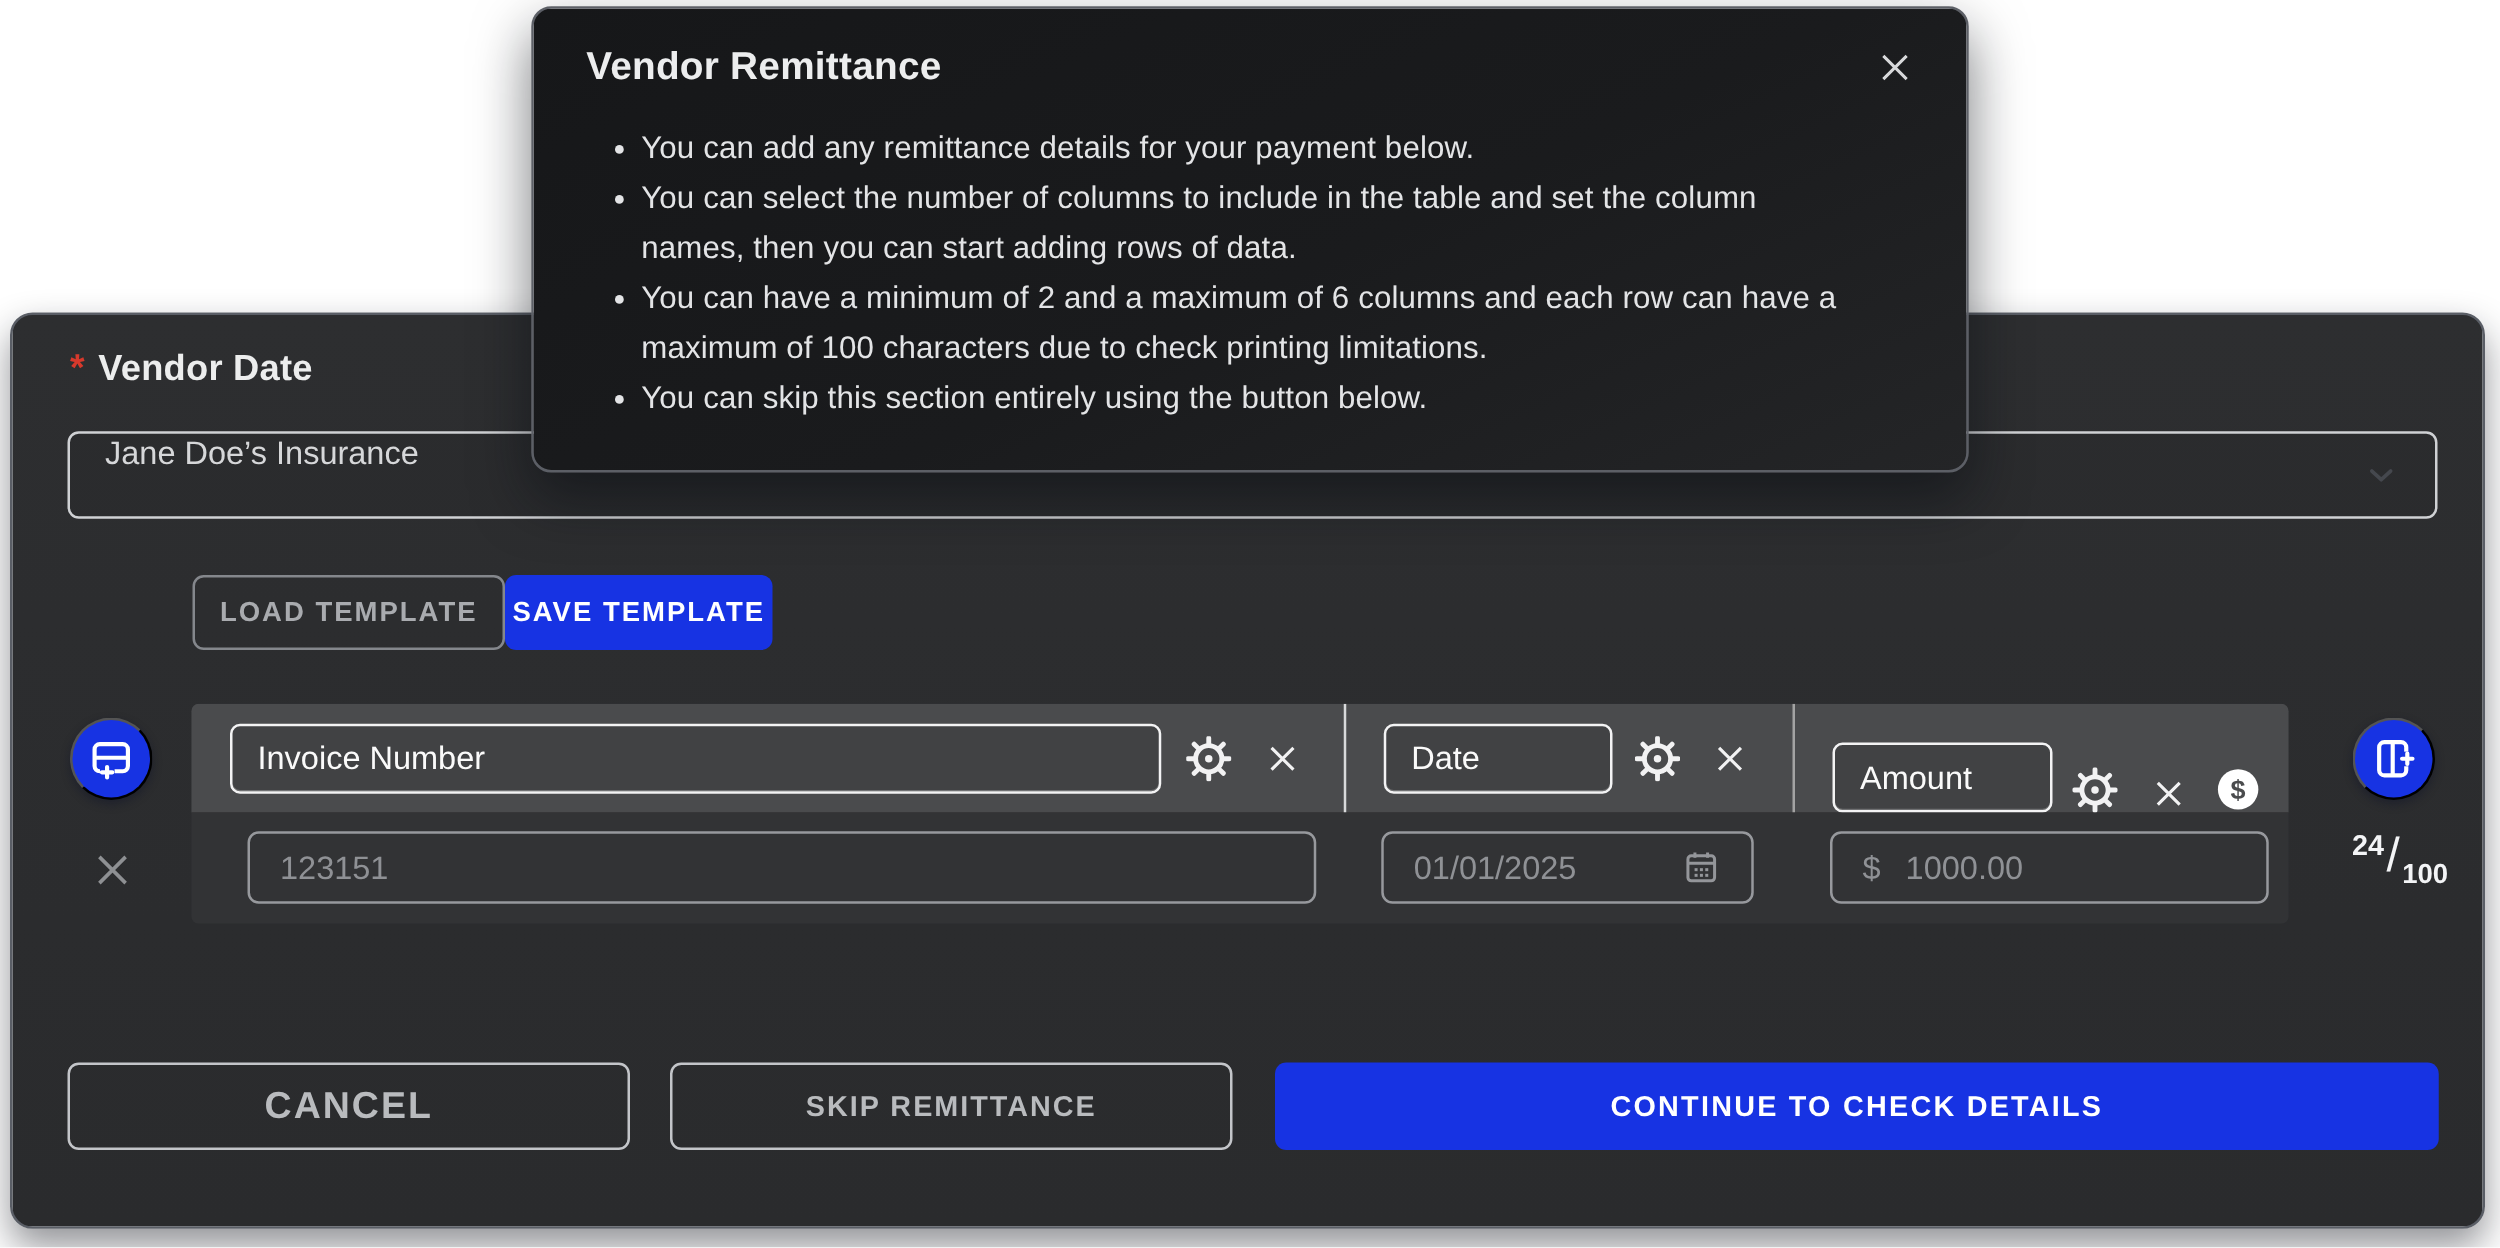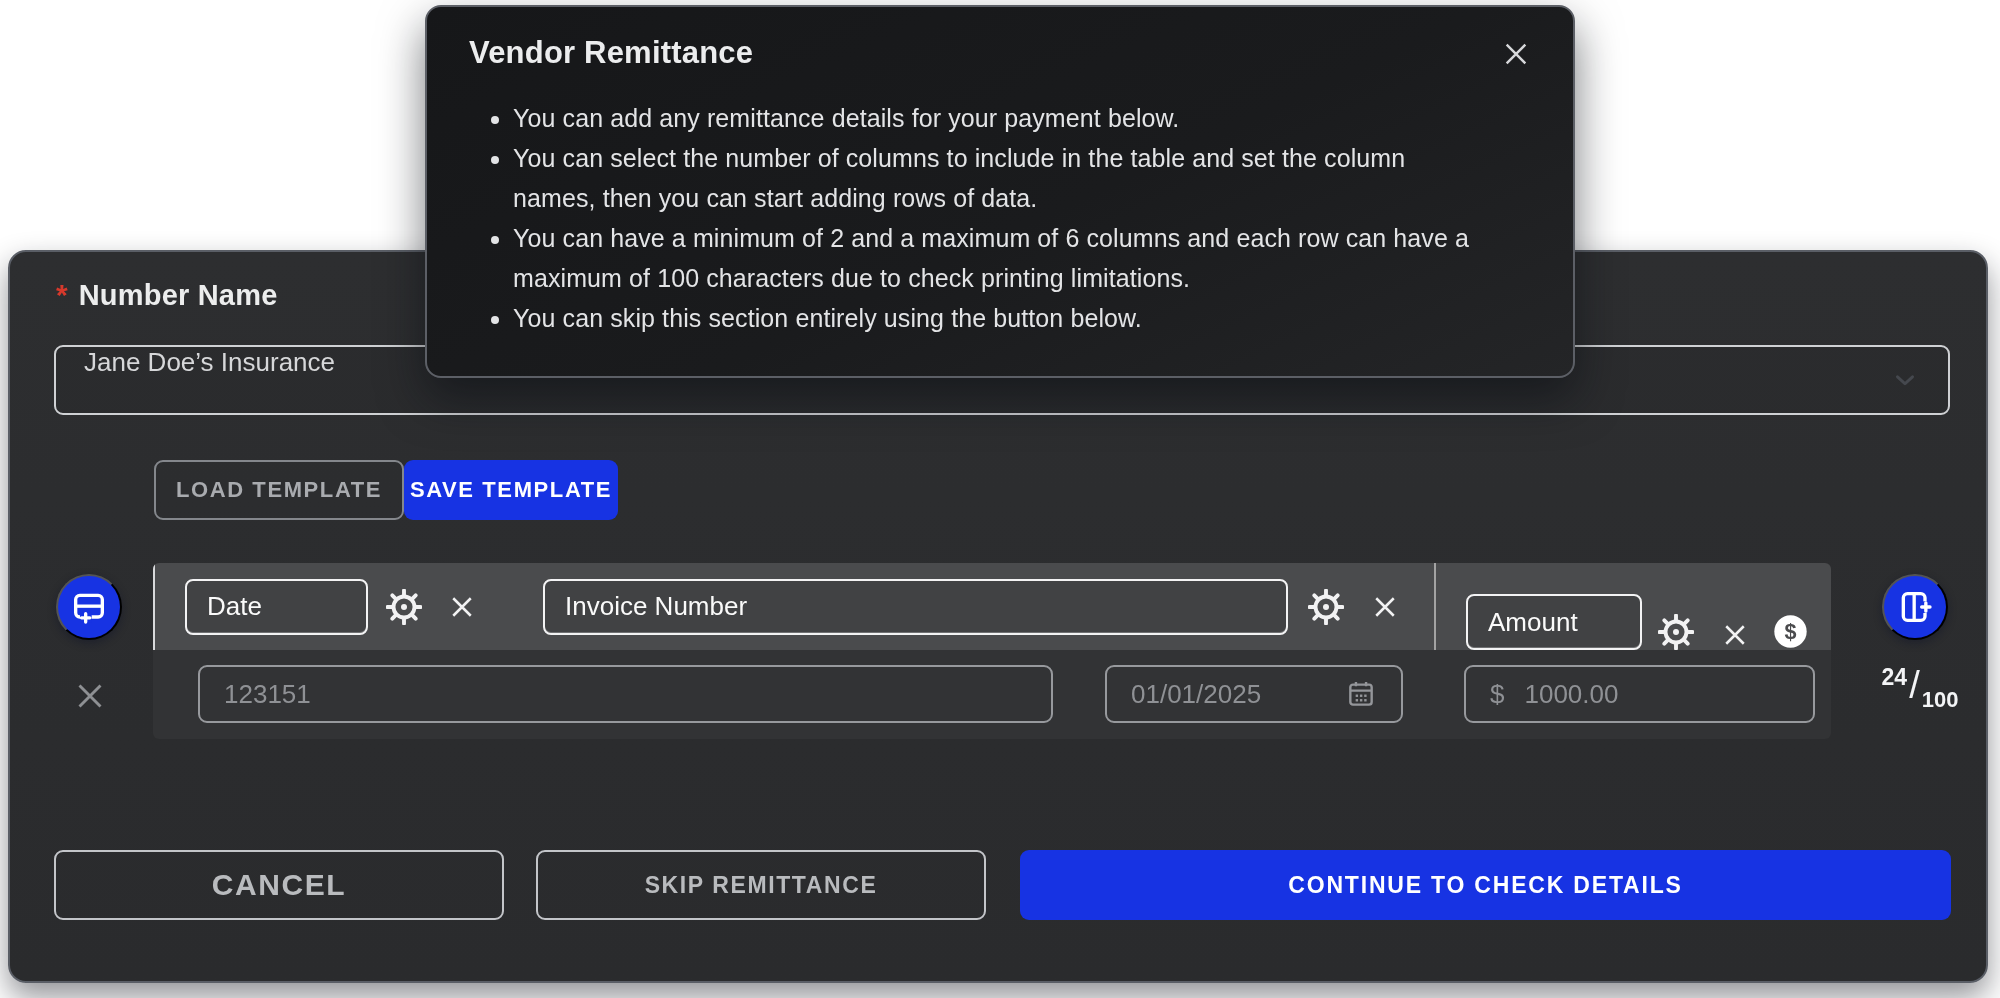--- a/index.html
+++ b/index.html
@@ -98,68 +98,68 @@
 </style>
 </head>
 <body>
 
 <div class="stage">
 
   <section class="panel">
 
     <div class="vendor-label-row">
       <span class="req-marker">*</span>
-      <span class="vendor-label">Number Name</span>
+      <span class="vendor-label">Vendor Date</span>
     </div>
 
     <div class="vendor-select">
       <span>Jane Doe’s Insurance</span>
       <span class="icon-btn">
         <svg width="30" height="30" viewBox="0 0 24 24" fill="none">
             <path d="M6 9.5 L12 15 L18 9.5" stroke="#45484e" stroke-width="2.4" stroke-linecap="round" stroke-linejoin="round"></path>
           </svg>
       </span>
     </div>
 
     <button class="btn btn-outline load-tpl">LOAD TEMPLATE</button>
     <button class="btn btn-blue save-tpl">SAVE TEMPLATE</button>
 
     <div class="table-wrap">
       <div class="thead">
+
+        <div class="th th-1">
+          <div class="col-input ci-1">
+            <span>Invoice Number</span>
+          </div>
+          <button class="icon-btn" style="margin-left:20px">
+            <svg width="36" height="36" viewBox="0 0 24 24" fill="none" stroke="#f2f2f3" stroke-width="2.6" stroke-linecap="round">
+              <circle cx="12" cy="12" r="7"></circle>
+              <circle cx="12" cy="12" r="2" fill="#f2f2f3" stroke="none"></circle>
+              <path d="M20 12 L23 12 M12 20 L12 23 M4 12 L1 12 M12 4 L12 1 M17.66 17.66 L19.78 19.78 M6.34 17.66 L4.22 19.78 M6.34 6.34 L4.22 4.22 M17.66 6.34 L19.78 4.22"></path>
+            </svg>
+          </button>
+          <button class="icon-btn" style="margin-left:26px">
+            <svg width="30" height="30" viewBox="0 0 24 24" fill="none" stroke="#f2f2f3" stroke-width="2">
+                <path d="M5 5 L19 19 M19 5 L5 19"></path>
+              </svg>
+          </button>
+        </div>
 
         <div class="th th-2">
           <div class="col-input ci-2">
             <span>Date</span>
           </div>
           <button class="icon-btn" style="margin-left:18px">
             <svg width="36" height="36" viewBox="0 0 24 24" fill="none" stroke="#f2f2f3" stroke-width="2.6" stroke-linecap="round">
               <circle cx="12" cy="12" r="7"></circle>
               <circle cx="12" cy="12" r="2" fill="#f2f2f3" stroke="none"></circle>
               <path d="M20 12 L23 12 M12 20 L12 23 M4 12 L1 12 M12 4 L12 1 M17.66 17.66 L19.78 19.78 M6.34 17.66 L4.22 19.78 M6.34 6.34 L4.22 4.22 M17.66 6.34 L19.78 4.22"></path>
             </svg>
           </button>
           <button class="icon-btn" style="margin-left:25px">
-            <svg width="30" height="30" viewBox="0 0 24 24" fill="none" stroke="#f2f2f3" stroke-width="2">
-                <path d="M5 5 L19 19 M19 5 L5 19"></path>
-              </svg>
-          </button>
-        </div>
-
-        <div class="th th-1">
-          <div class="col-input ci-1">
-            <span>Invoice Number</span>
-          </div>
-          <button class="icon-btn" style="margin-left:20px">
-            <svg width="36" height="36" viewBox="0 0 24 24" fill="none" stroke="#f2f2f3" stroke-width="2.6" stroke-linecap="round">
-              <circle cx="12" cy="12" r="7"></circle>
-              <circle cx="12" cy="12" r="2" fill="#f2f2f3" stroke="none"></circle>
-              <path d="M20 12 L23 12 M12 20 L12 23 M4 12 L1 12 M12 4 L12 1 M17.66 17.66 L19.78 19.78 M6.34 17.66 L4.22 19.78 M6.34 6.34 L4.22 4.22 M17.66 6.34 L19.78 4.22"></path>
-            </svg>
-          </button>
-          <button class="icon-btn" style="margin-left:26px">
             <svg width="30" height="30" viewBox="0 0 24 24" fill="none" stroke="#f2f2f3" stroke-width="2">
                 <path d="M5 5 L19 19 M19 5 L5 19"></path>
               </svg>
           </button>
         </div>
 
         <div class="th th-3">
           <div class="col-input ci-3">
             <span>Amount</span>
           </div>

